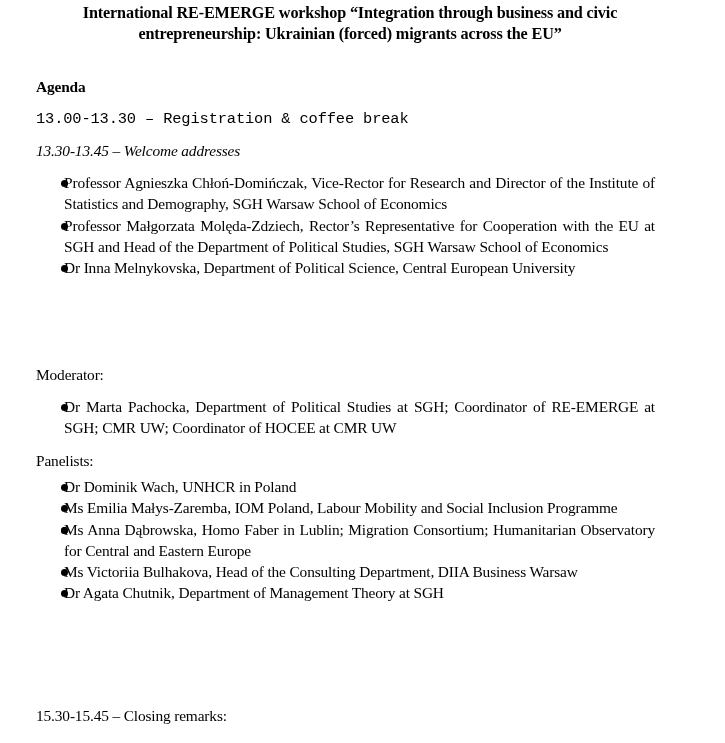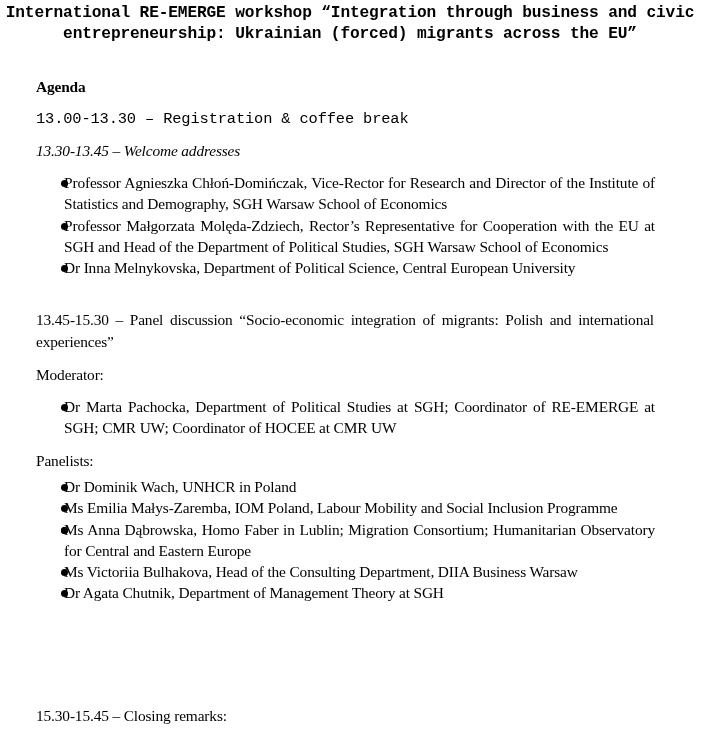--- a/index.html
+++ b/index.html
@@ -6,21 +6,21 @@
   body {
     width: 725px; height: 743px; overflow: hidden;
     font-family: "Liberation Serif", "DejaVu Serif", serif;
     color: #000000;
     font-size: 15.4px;
     letter-spacing: -0.15px;
   }
   .page { position: relative; width: 725px; height: 743px; }
   .title {
     position: absolute; left: 0; top: 3px; width: 700px;
-    text-align: center; font-weight: bold; font-size: 16.2px; line-height: 21px; font-family: Liberation Mono, monospace;
+    text-align: center; font-weight: bold; font-size: 16.2px; line-height: 21px;
   }
   .title .t1 { display: block; }
   .title .t2 { display: block; }
   .heading { position: absolute; left: 36px; top: 78px; font-weight: bold; }
   .line { position: absolute; left: 36px; line-height: 21px; }
   .para { position: absolute; left: 36px; width: 618px; line-height: 21.5px; text-align: justify; }
   ul.bl {
     position: absolute; left: 0; margin: 0; padding: 0; list-style: none; width: 655px;
   }
   ul.bl li {
@@ -55,21 +55,20 @@
     <li>
         <span class="bullet"></span>
         <span class="txt">Professor Małgorzata Molęda-Zdziech, Rector’s Representative for Cooperation with the EU at SGH and Head of the Department of Political Studies, SGH Warsaw School of Economics</span>
       </li>
     <li>
         <span class="bullet"></span>
         <span class="txt">Dr Inna Melnykovska, Department of Political Science, Central European University</span>
       </li>
   </ul>
 
-  <div class="para" style="top:309px;">13.45-15.30 – Panel discussion “Socio-economic integration of migrants: Polish and international experiences”</div>
 
   <div class="line" style="top:364px;">Moderator:</div>
 
   <ul class="bl" style="top:396px;">
     <li>
         <span class="bullet"></span>
         <span class="txt">Dr Marta Pachocka, Department of Political Studies at SGH; Coordinator of RE-EMERGE at SGH; CMR UW; Coordinator of HOCEE at CMR UW</span>
       </li>
   </ul>
 

